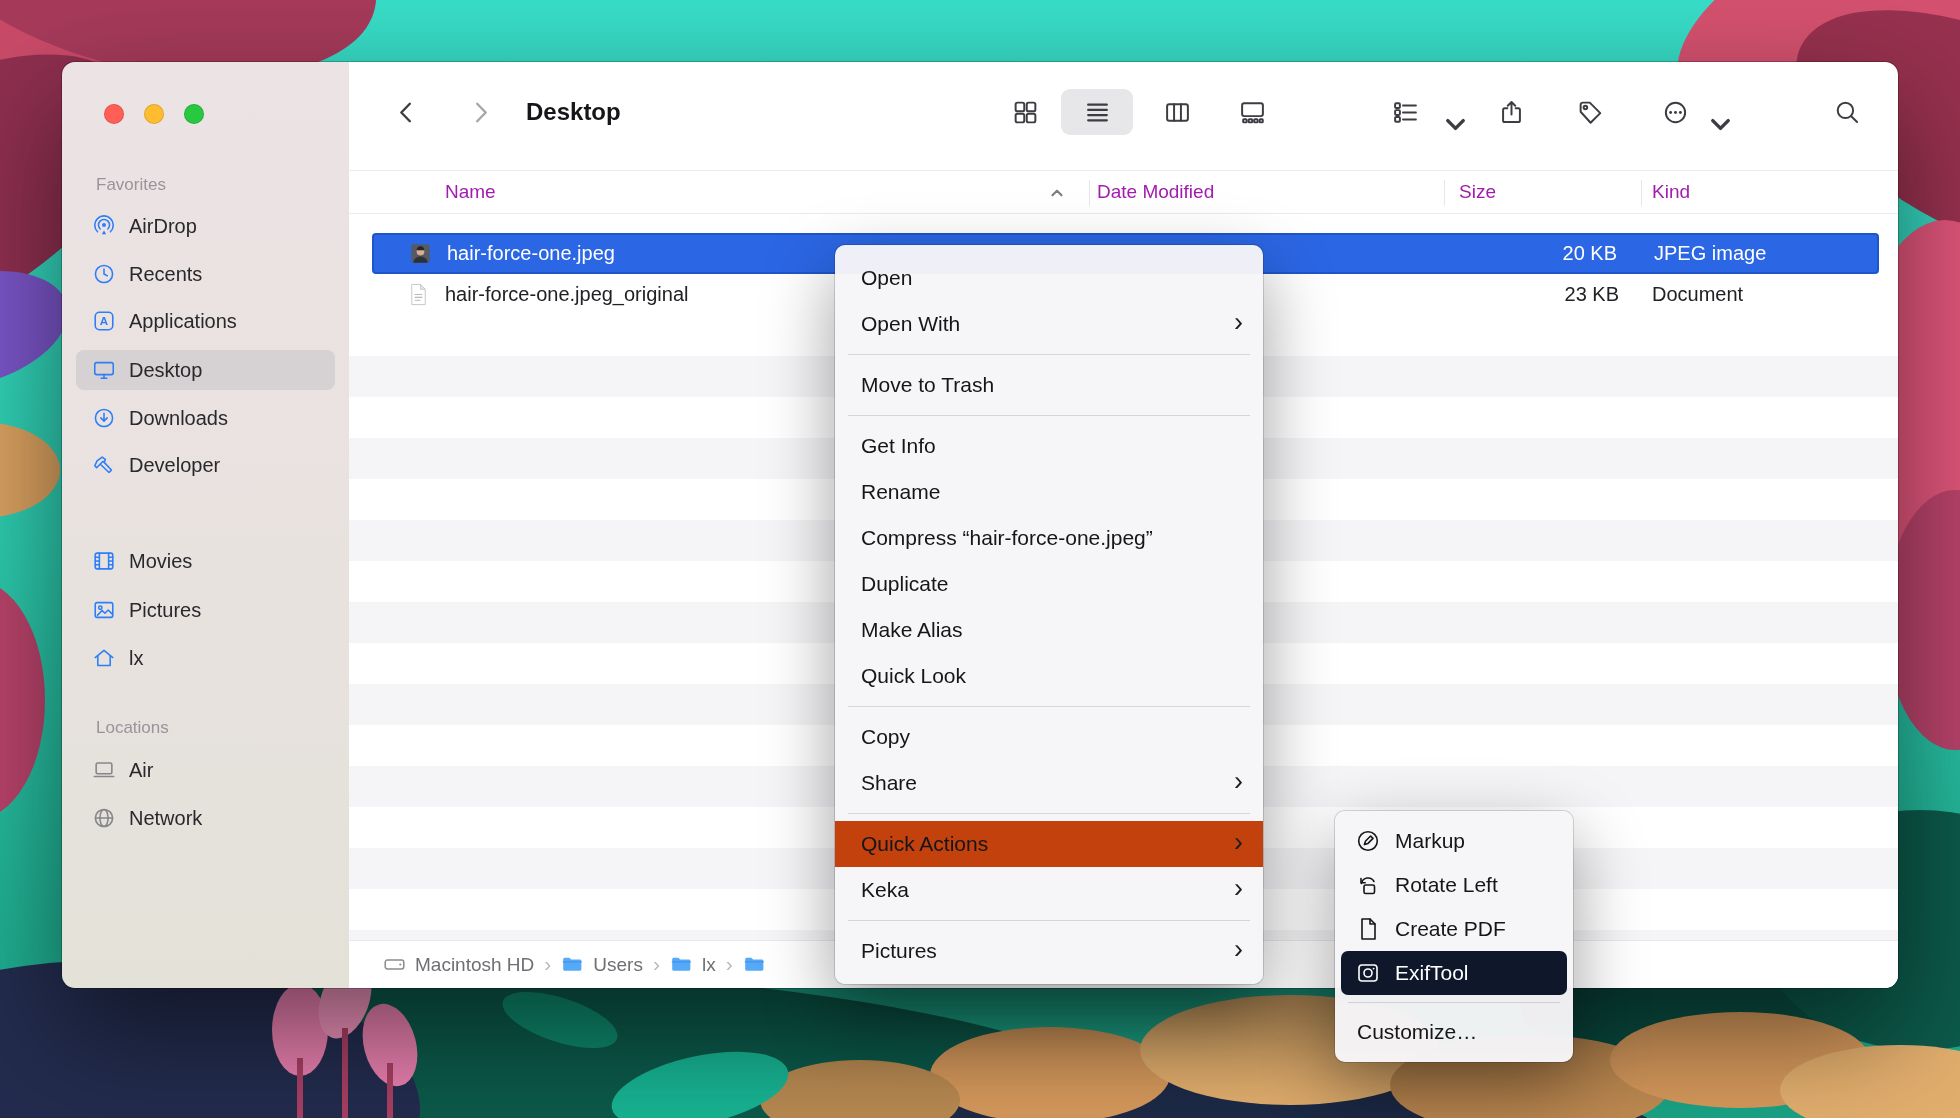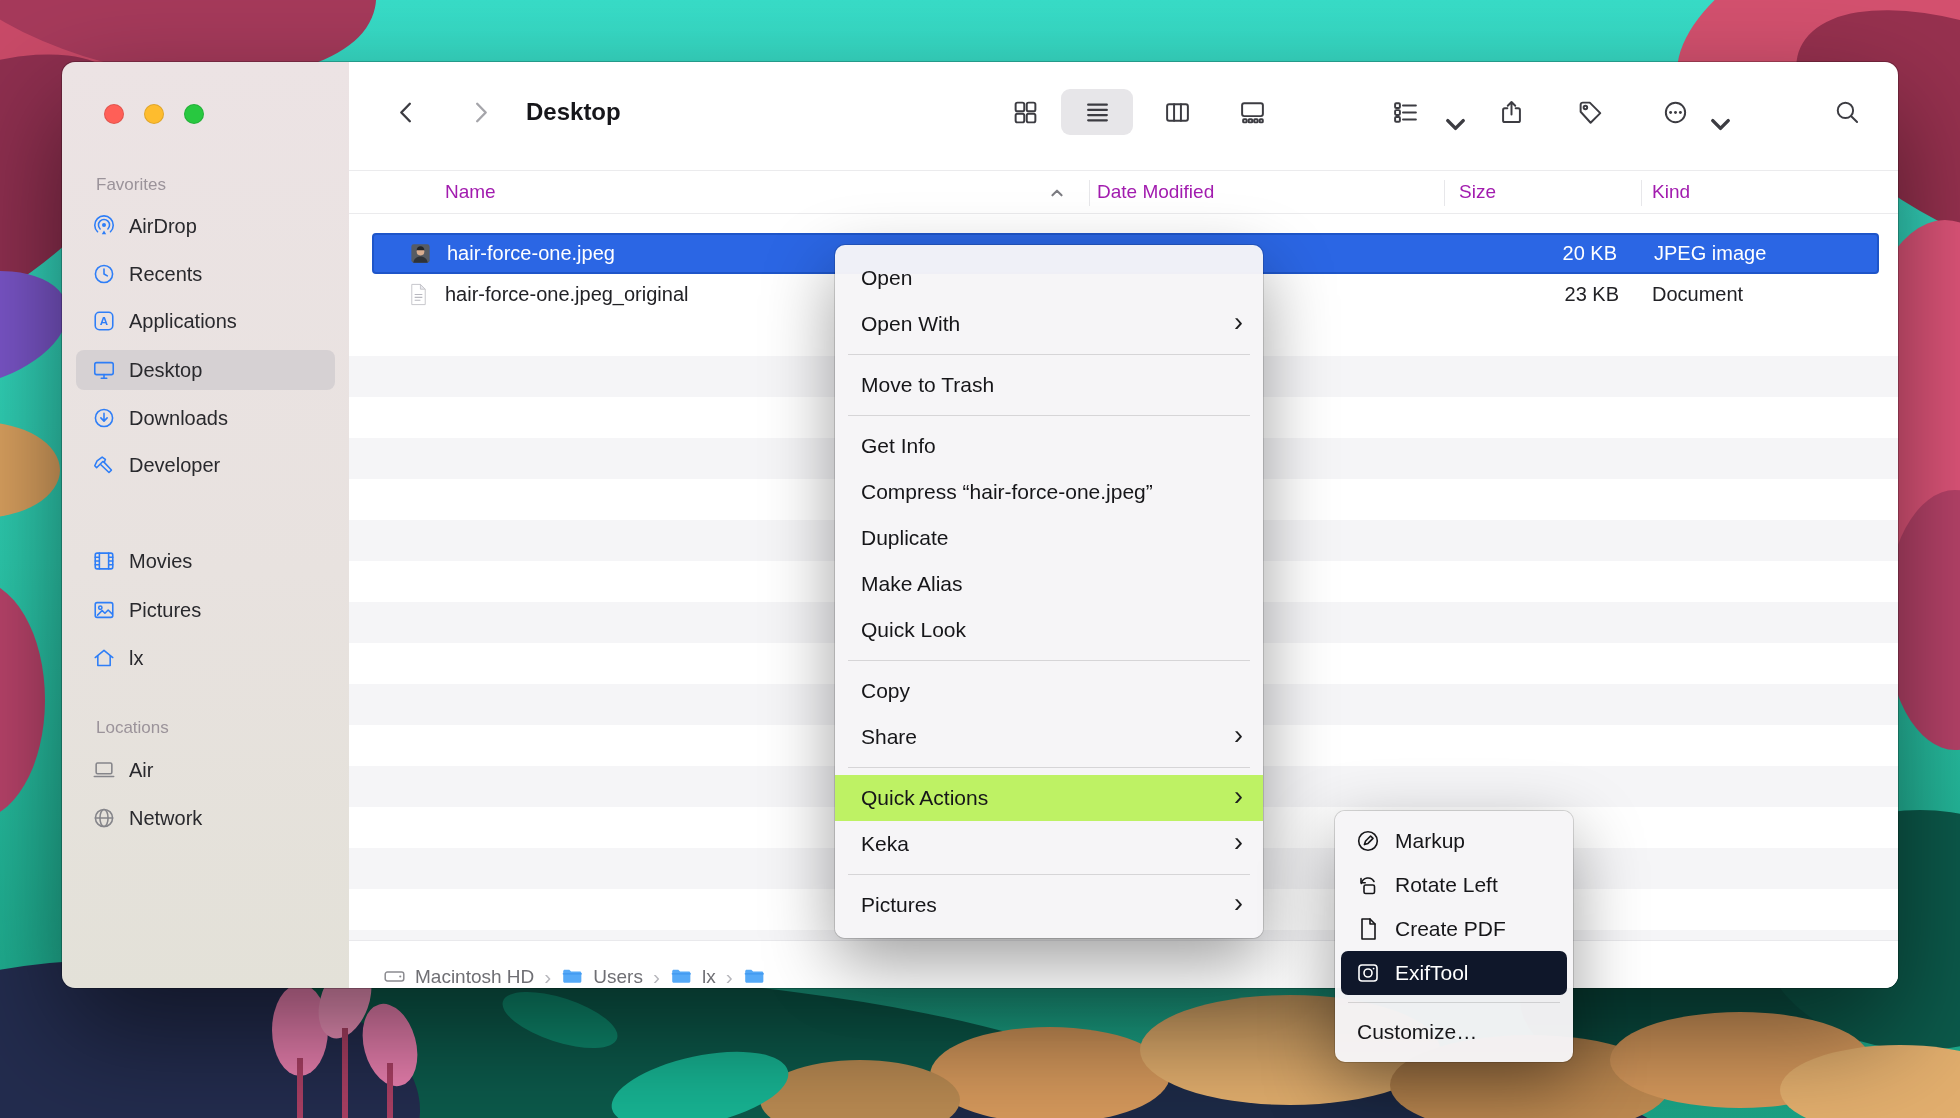--- a/index.html
+++ b/index.html
@@ -55,33 +55,33 @@
   .row{position:absolute;left:23px;width:1507px;height:41px;display:flex;
        align-items:center;font-size:20px;color:#222226;}
   .row .ficon{width:25px;height:25px;margin-left:34px;flex:none;}
   .row .fname{margin-left:14px;white-space:nowrap;}
   .row .fsize{position:absolute;right:260px;text-align:right;}
   .row .fkind{position:absolute;left:1280px;}
   .row.selected{background:#2b66e4;border:2px solid #1e55c9;border-radius:4px;color:#ffffff;}
 
   
   .pathbar{position:absolute;left:0;right:0;bottom:0;height:48px;background:#fff;
-           border-top:1px solid #e9e9ec;display:flex;align-items:flex-end;
+           border-top:1px solid #e9e9ec;display:flex;align-items:center;
            padding-left:34px;gap:10px;font-size:19px;color:#6f6f74;}
   .pb-item{display:flex;align-items:center;gap:9px;}
   .pb-item .ic{width:23px;height:23px;color:#8b8b90;}
   .pb-sep{color:#b7b7bc;font-size:21px;line-height:1;transform:translateY(-1px);}
 
   
   .menu{position:absolute;left:835px;top:245px;width:428px;padding:10px 0;
         background:rgba(246,245,247,.97);border-radius:10px;z-index:50;
         box-shadow:0 25px 70px rgba(0,0,0,.38),0 0 0 1px rgba(0,0,0,.14);}
   .menu-item{height:46px;display:flex;align-items:center;
              padding:0 20px 0 26px;font-size:21px;color:#161619;}
-  .menu-item.hl{background:#bef264;}
+  .menu-item.hl{background:#c2410c;}
   .menu-item .chev{margin-left:auto;font-size:27px;color:#1d1d1f;line-height:1;
                    transform:translateY(-2px);}
   .menu-sep{height:15px;position:relative;}
   .menu-sep::after{content:"";position:absolute;left:13px;right:13px;top:7px;
                    height:1px;background:rgba(0,0,0,.13);}
 
   
   .submenu{position:absolute;left:1335px;top:811px;width:238px;padding:8px 0;
            background:rgba(246,245,247,.97);border-radius:10px;z-index:60;
            box-shadow:0 25px 70px rgba(0,0,0,.38),0 0 0 1px rgba(0,0,0,.14);}
@@ -403,20 +403,23 @@
       </div>
     <div class="menu-sep"></div>
     <div class="menu-item">
         <span>Move to Trash</span>
       </div>
     <div class="menu-sep"></div>
     <div class="menu-item">
         <span>Get Info</span>
       </div>
     <div class="menu-item">
+        <span>Rename</span>
+      </div>
+    <div class="menu-item">
         <span>Compress “hair-force-one.jpeg”</span>
       </div>
     <div class="menu-item">
         <span>Duplicate</span>
       </div>
     <div class="menu-item">
         <span>Make Alias</span>
       </div>
     <div class="menu-item">
         <span>Quick Look</span>

